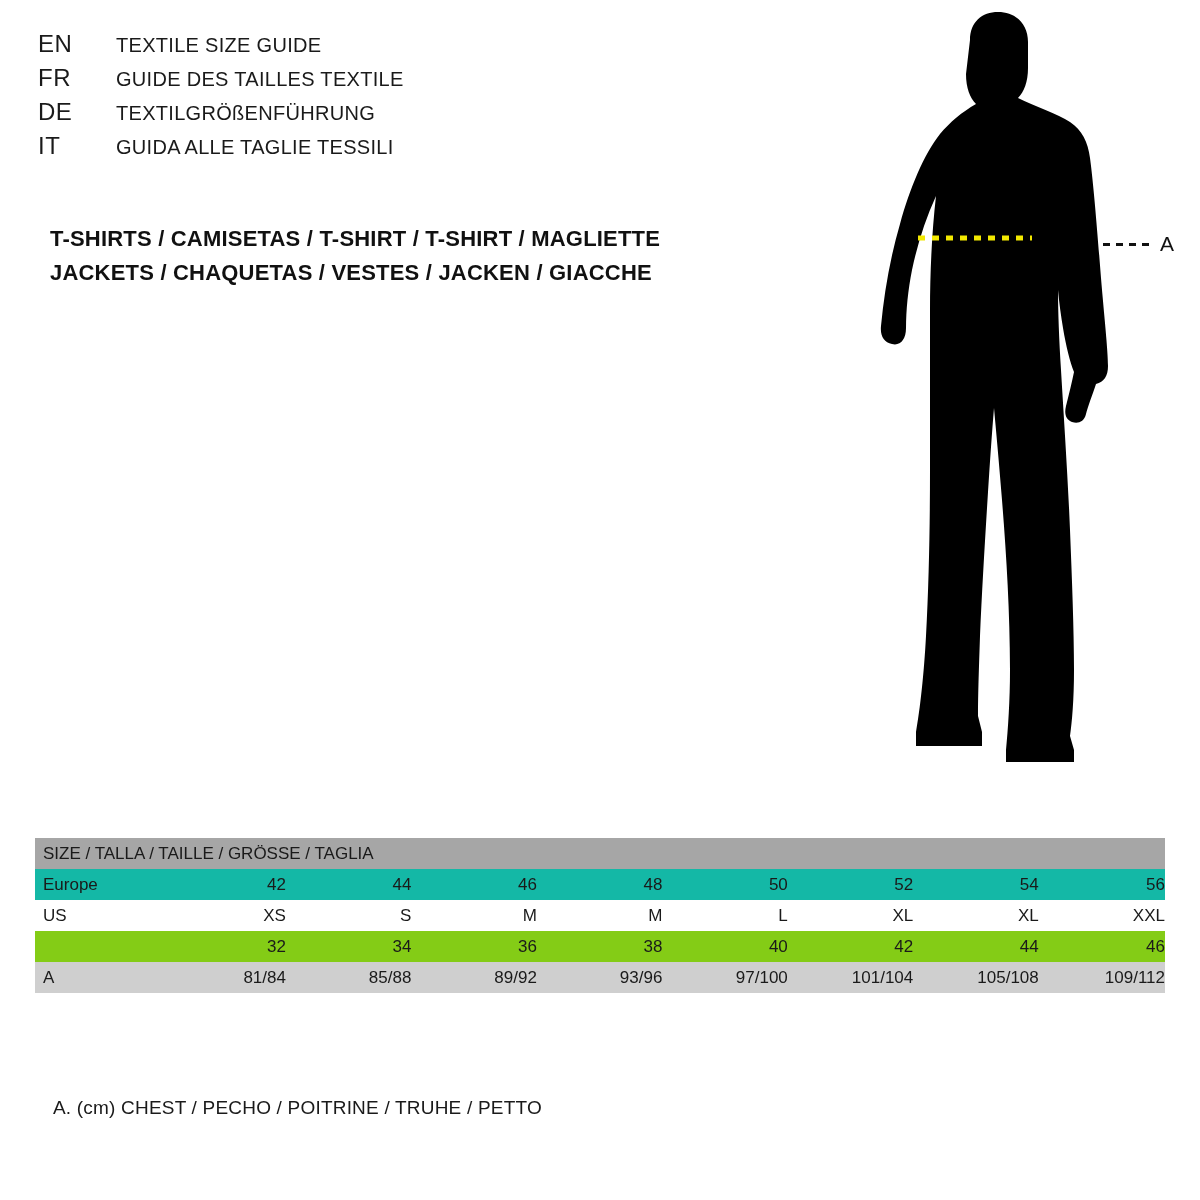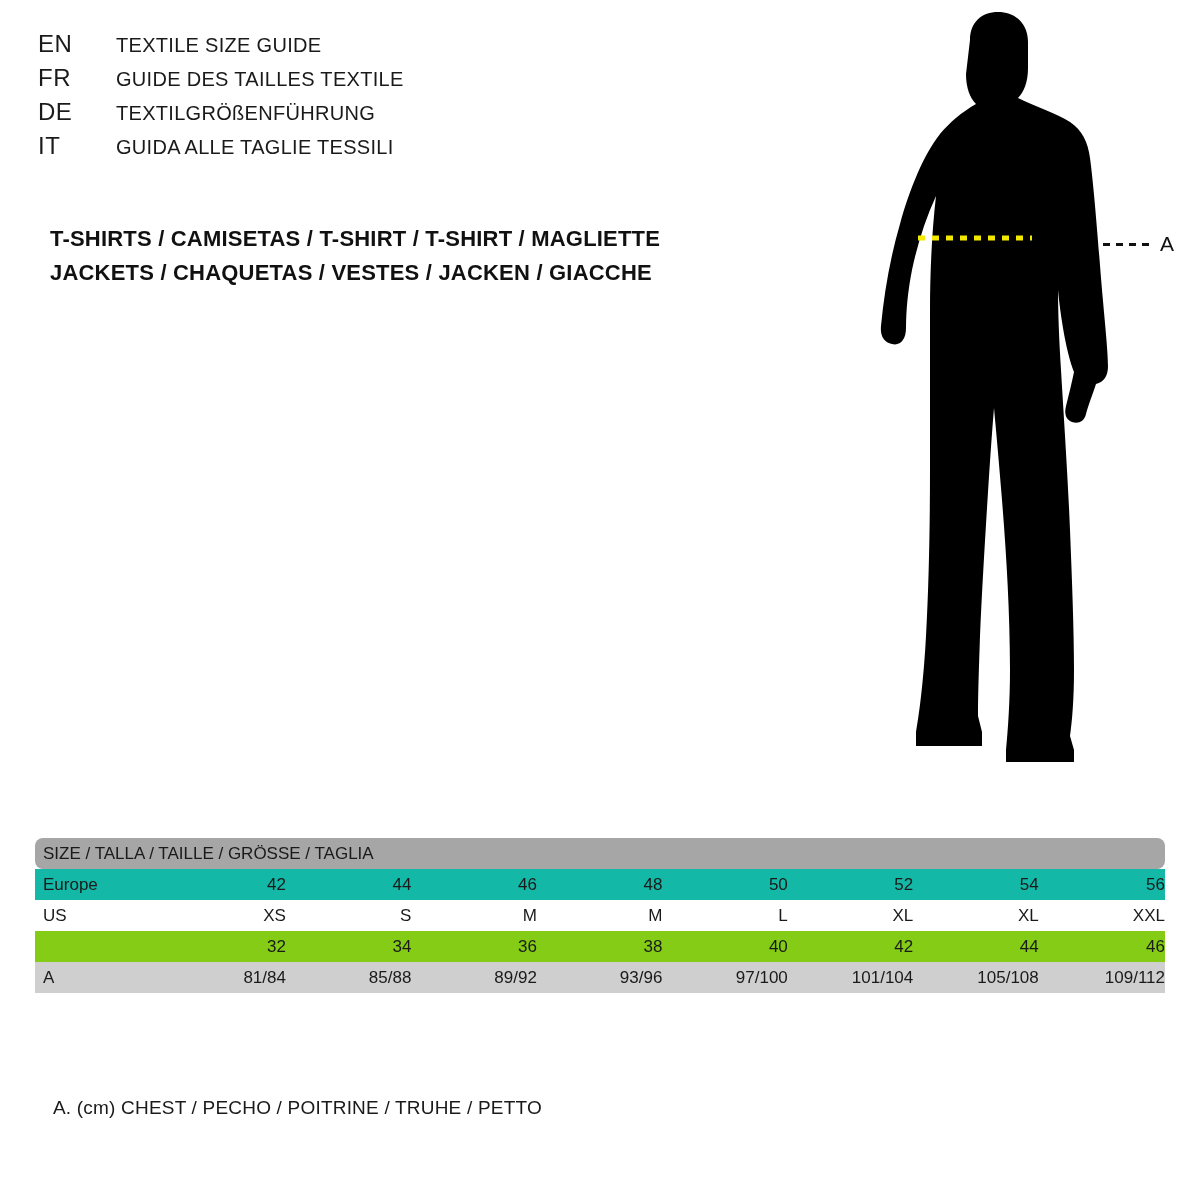--- a/index.html
+++ b/index.html
@@ -114,21 +114,20 @@
   }
   table.size-table td.label-cell {
     text-align: left;
     padding-left: 8px;
     width: 170px;
   }
   tr.header-row td {
     background: #a6a6a6;
     font-size: 17px;
     color: #1a1a1a;
-    border-radius: 8px;
   }
   tr.row-shade-light td { background: #14b8a6; }
   tr.row-shade-white td { background: #ffffff; }
   tr.row-shade-mid td  { background: #84cc16; }
   tr.row-shade-dark td { background: #cfcfcf; }
 
   .footnote {
     position: absolute;
     top: 1097px;
     left: 53px;

